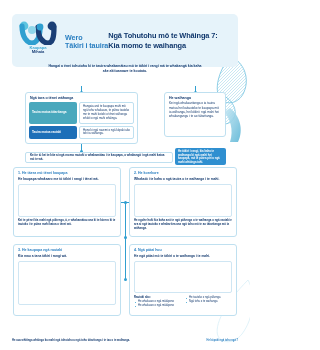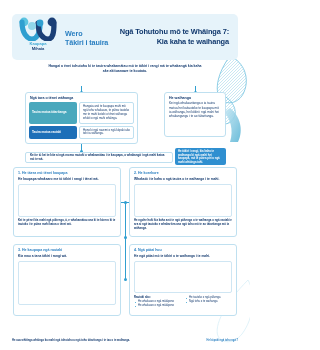--- a/index.html
+++ b/index.html
@@ -30,21 +30,21 @@
     right: -6px; bottom: 2px;
     width: 42px; height: 70px;
     opacity: .6;
     pointer-events: none;
   }
 
   
   .header {
     position: absolute;
     left: 12px; top: 14px;
-    width: 226px; height: 46px;
+    width: 226px; height: 53px;
     background: #e6f3fa;
     border-radius: 5px 5px 5px 5px;
     display: flex; align-items: center;
   }
   .logo-wrap {
     width: 52px; height: 42px;
     position: relative;
     flex: 0 0 auto;
     display: flex; flex-direction: column;
     align-items: center; justify-content: flex-start;
@@ -61,21 +61,21 @@
   .brand {
     flex: 0 0 auto;
     font-size: 7.2px; line-height: 1.15;
     font-weight: bold; color: #2a7fc1;
     letter-spacing: -0.1px;
     padding-left: 1px;
     padding-top: 3px;
   }
   .title {
     flex: 1 1 auto;
-    text-align: right;
+    text-align: left;
     padding-right: 9px;
     font-size: 7.4px; line-height: 1.3;
     font-weight: bold; color: #11386d;
     letter-spacing: -0.12px;
   }
 
   
   .intro {
     position: absolute;
     left: 12px; top: 60px;
@@ -303,21 +303,21 @@
         <div class="l1">Kaupapa</div>
         <div class="l2">Mihaia</div>
       </div>
     </div>
     <div class="brand">
       <div>Wero</div>
       <div>Tākiri i tauira</div>
     </div>
     <div class="title">
       <div>Ngā Tohutohu mō te Whāinga 7:</div>
-      <div>Kia kaha te waihanga</div>
+      <div>Kia momo te waihanga</div>
     </div>
   </div>
 
   <div class="intro">Hangai a ēnei tohutohu ki te tauira whakamātau mō te tākiri i rangi mā te whakangā kia kaha ake akituanawe te koutatu.</div>
 
   <div class="cols">
 
     <div class="vline" style="left:69px; top:0px; height:6px;"></div>
     <div class="dot" style="left:68px; top:5px;"></div>
     <div class="vline" style="left:183px; top:0px; height:6px;"></div>

